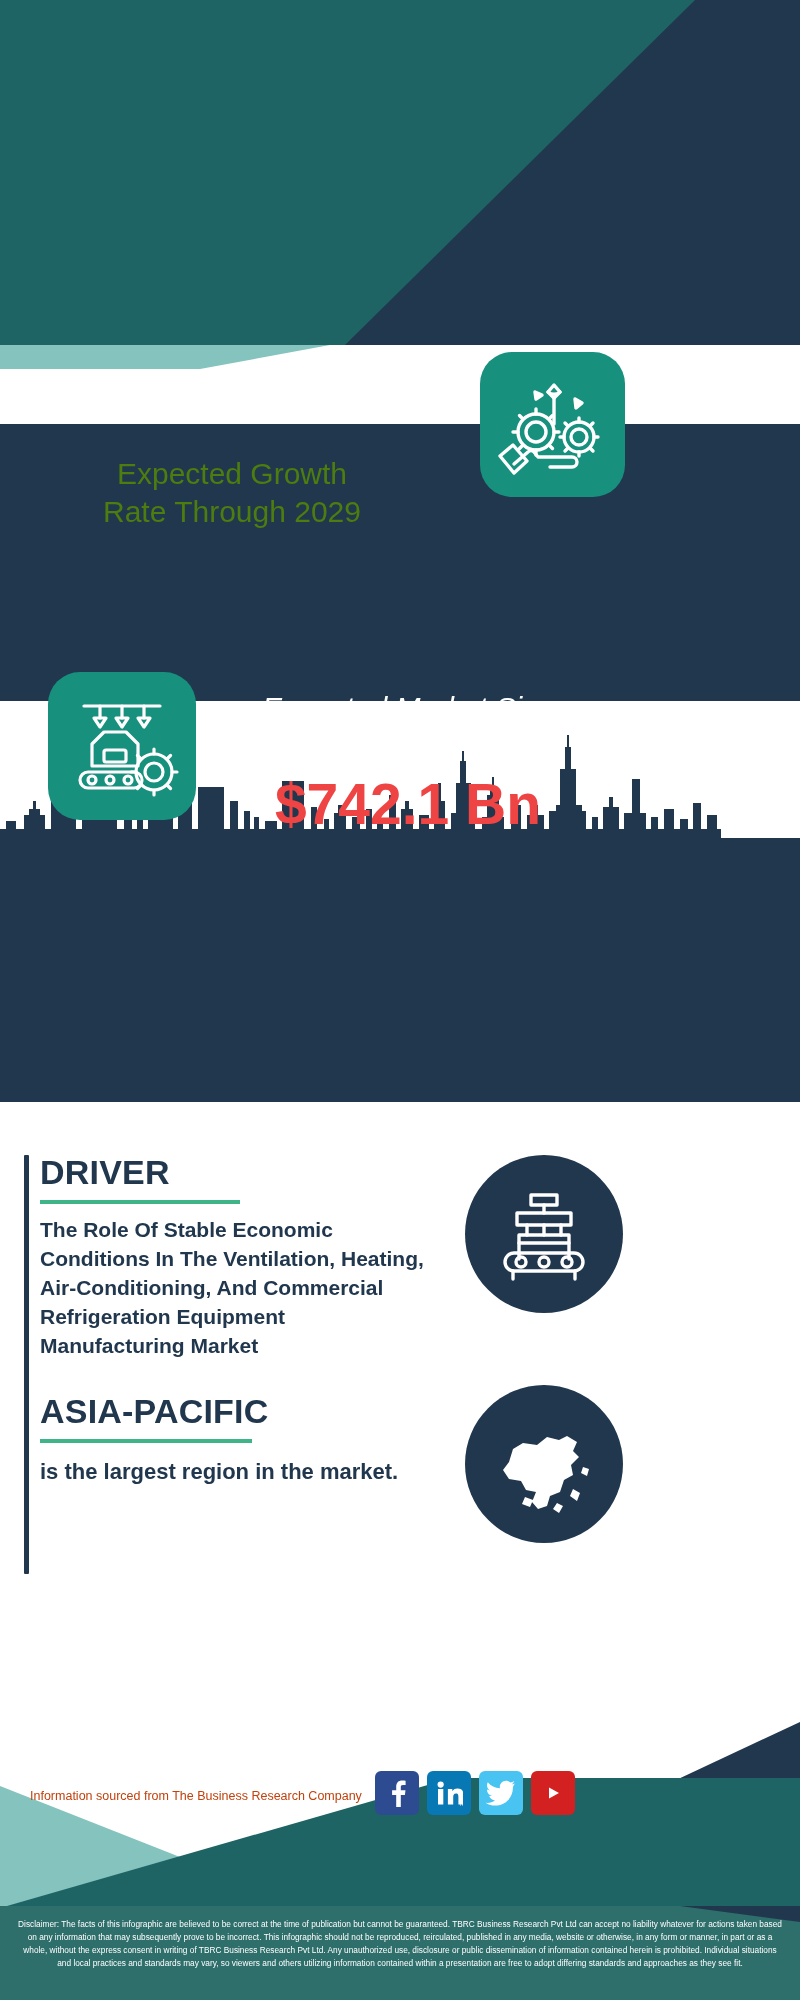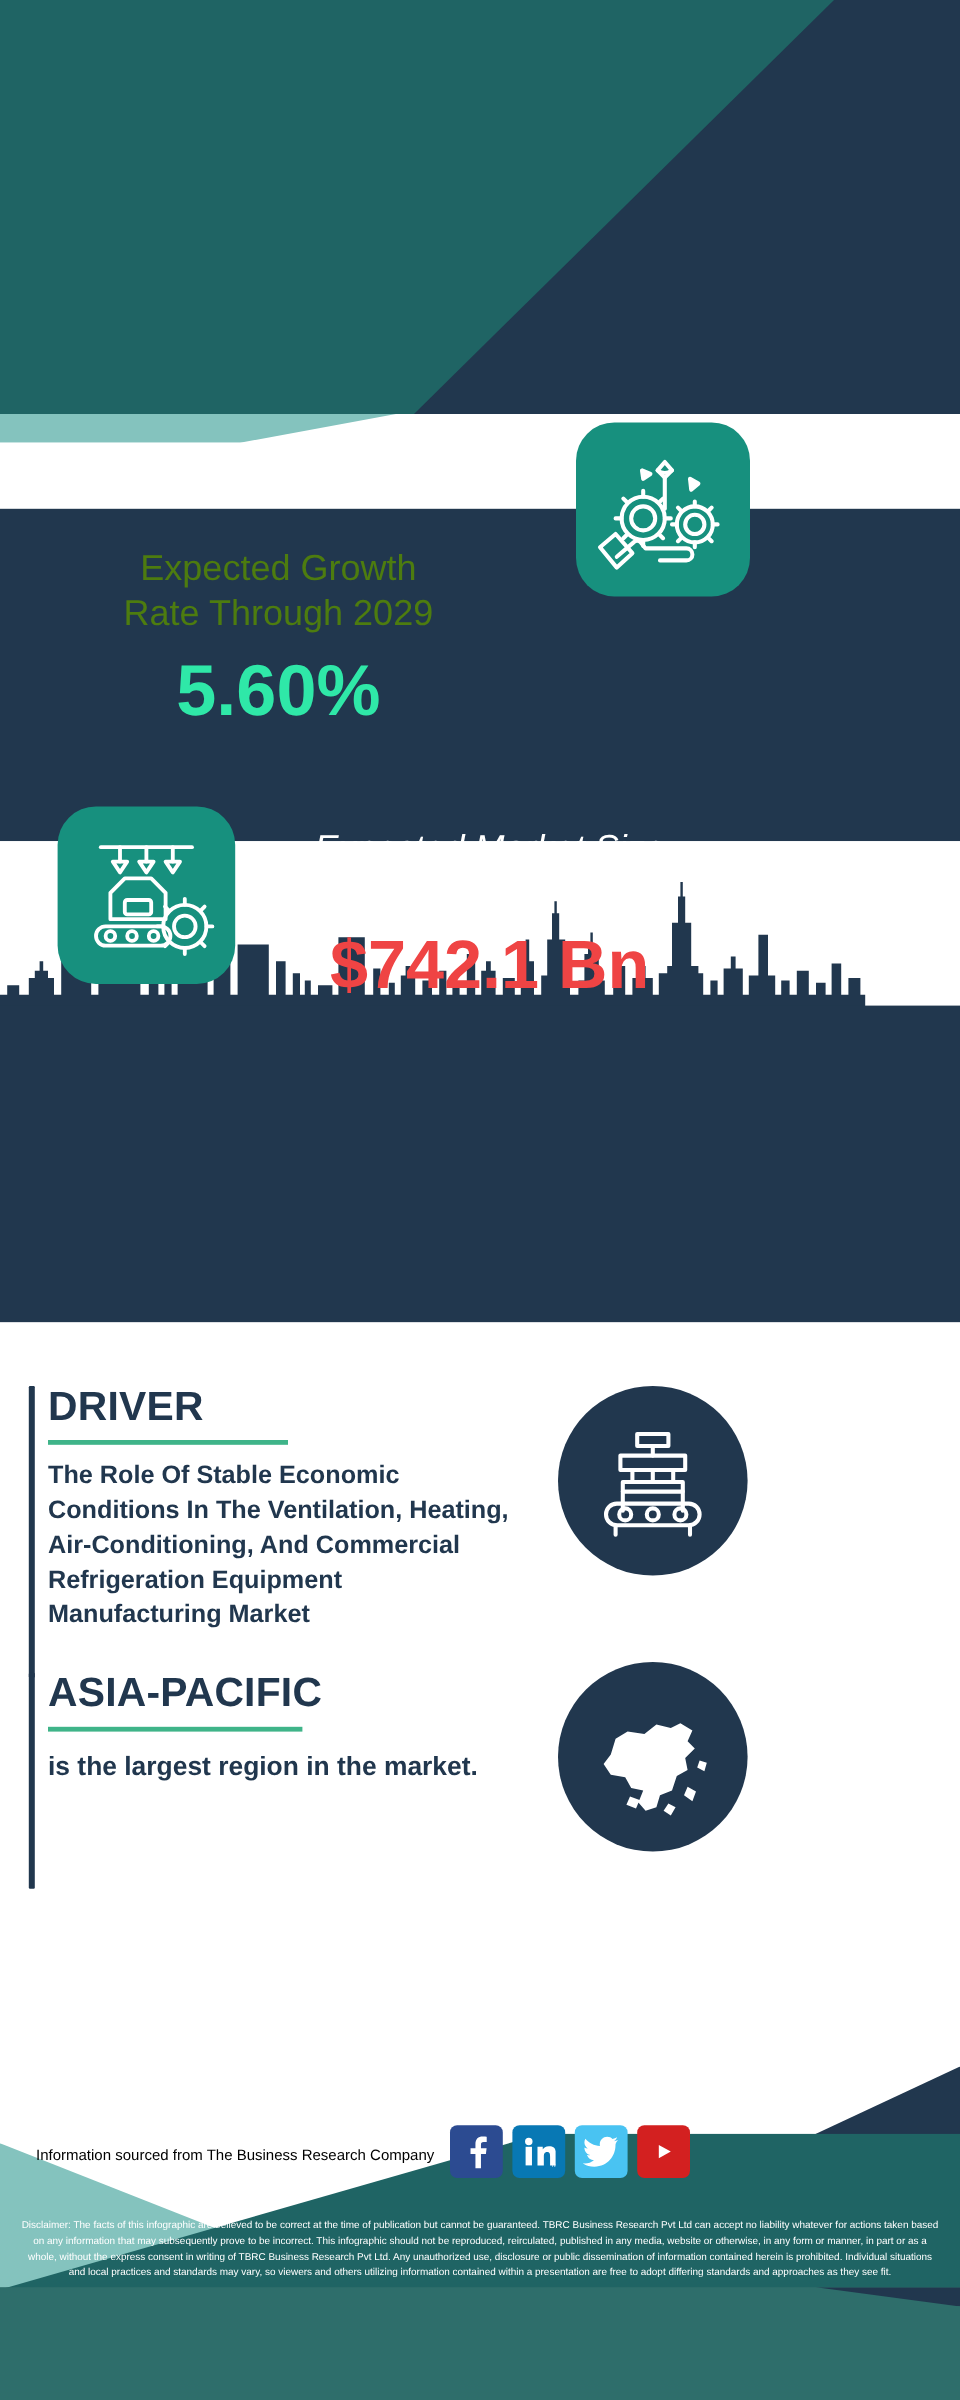--- a/index.html
+++ b/index.html
@@ -112,35 +112,35 @@
   #f-disclaimer-band{
     position:absolute;left:0;top:214px;width:800px;height:94px;background:#2E6E6B;
   }
   #f-disc-accent{
     position:absolute;right:0;top:214px;width:120px;height:16px;background:#21374E;
     clip-path:polygon(120px 0, 120px 16px, 0 0);
   }
 
   #footer-source{
     position:absolute;left:30px;top:1786px;width:350px;
-    color:#000000;font-size:12.5px;line-height:1.62;z-index:6;
+    color:#c2410c;font-size:12.5px;line-height:1.62;z-index:6;
   }
   #social-row{position:absolute;left:375px;top:1771px;z-index:6;display:flex;gap:8px;}
   .social{
     width:44px;height:44px;border-radius:6px;
     display:flex;align-items:center;justify-content:center;
   }
   .s-fb{background:#2C4B91;}
   .s-li{background:#0878B4;}
   .s-tw{background:#49C3F2;}
   .s-yt{background:#D32020;}
   .social svg{display:block;}
 
   #disclaimer{
-    position:absolute;left:18px;top:1848px;width:764px;z-index:7;
+    position:absolute;left:18px;top:1918px;width:764px;z-index:7;
     color:#ffffff;font-size:8.3px;line-height:1.58;text-align:center;
   }
 </style>
 </head>
 <body>
 
 <div class="abs" id="header">
   <div class="navy-wedge"></div>
 </div>
 <div class="abs" id="teal-tri"></div>
@@ -172,21 +172,20 @@
       <path d="M20 104 l13 -11 14 16 -13 12 z"></path>
     </g>
   </svg>
 </div>
 
 <div class="abs" id="growth-text">
   <div id="growth-label">
     <span>Expected Growth</span><br>
     <span>Rate Through 2029</span>
   </div>
-  <div id="growth-value">5.60%</div>
 </div>
 
 <div class="abs" id="skyline-white"></div>
 <svg class="abs" id="skyline-svg" viewBox="0 0 800 160" preserveAspectRatio="none">
   <path fill="#21374E" d="M0 160 V128 h6 v-8 h10 v8 h8 v-14 h5 v-6 h4 v-8 h3 v8 h4 v6 h5 v14 h6 v-38 h8 v-6 h3 v-6 h3 v6 h3 v6 h8 v38 h6 v-14 h7 v-38 h5 v-30 h3 v-16 h2 v-14 h2 v14 h2 v16 h3 v30 h6 v38 h5 v14 h7 v-28 h8 v28 h5 v-20 h6 v20 h5 v-34 h6 v-30 h3 v-14 h2 v-8 h2 v8 h2 v14 h4 v30 h6 v34 h5 v-22 h6 v-14 h8 v36 h6 v-42 h26 v42 h6 v-28 h8 v28 h6 v-18 h6 v18 h4 v-12 h5 v12 h6 v-8 h12 v8 h5 v-48 h22 v48 h7 v-22 h6 v22 h7 v-10 h5 v10 h5 v-16 h4 v-8 h4 v8 h4 v16 h6 v-12 h8 v12 h6 v-20 h6 v20 h5 v-8 h6 v8 h6 v-34 h7 v34 h5 v-20 h4 v-8 h4 v8 h4 v20 h6 v-14 h10 v14 h5 v-28 h4 v-18 h3 v18 h4 v28 h6 v-16 h5 v-30 h4 v-22 h2 v-10 h2 v10 h2 v22 h5 v30 h4 v16 h7 v-12 h5 v-22 h3 v-8 h2 v-10 h2 v10 h2 v8 h3 v22 h5 v12 h7 v-24 h10 v24 h6 v-14 h5 v-10 h6 v10 h6 v14 h5 v-18 h7 v-6 h4 v-36 h5 v-22 h2 v-12 h2 v12 h2 v22 h5 v36 h6 v6 h4 v18 h6 v-12 h6 v12 h5 v-22 h6 v-10 h4 v10 h6 v22 h5 v-16 h8 v-34 h8 v34 h6 v16 h5 v-12 h7 v12 h6 v-20 h10 v20 h6 v-10 h8 v10 h5 v-26 h8 v26 h6 v-14 h10 v14 h4 V160 Z"></path>
 </svg>
 <div class="abs" id="market-band"></div>
 
 <div class="abs" id="market-icon">
   <svg width="148" height="148" viewBox="0 0 148 148" aria-hidden="true">

